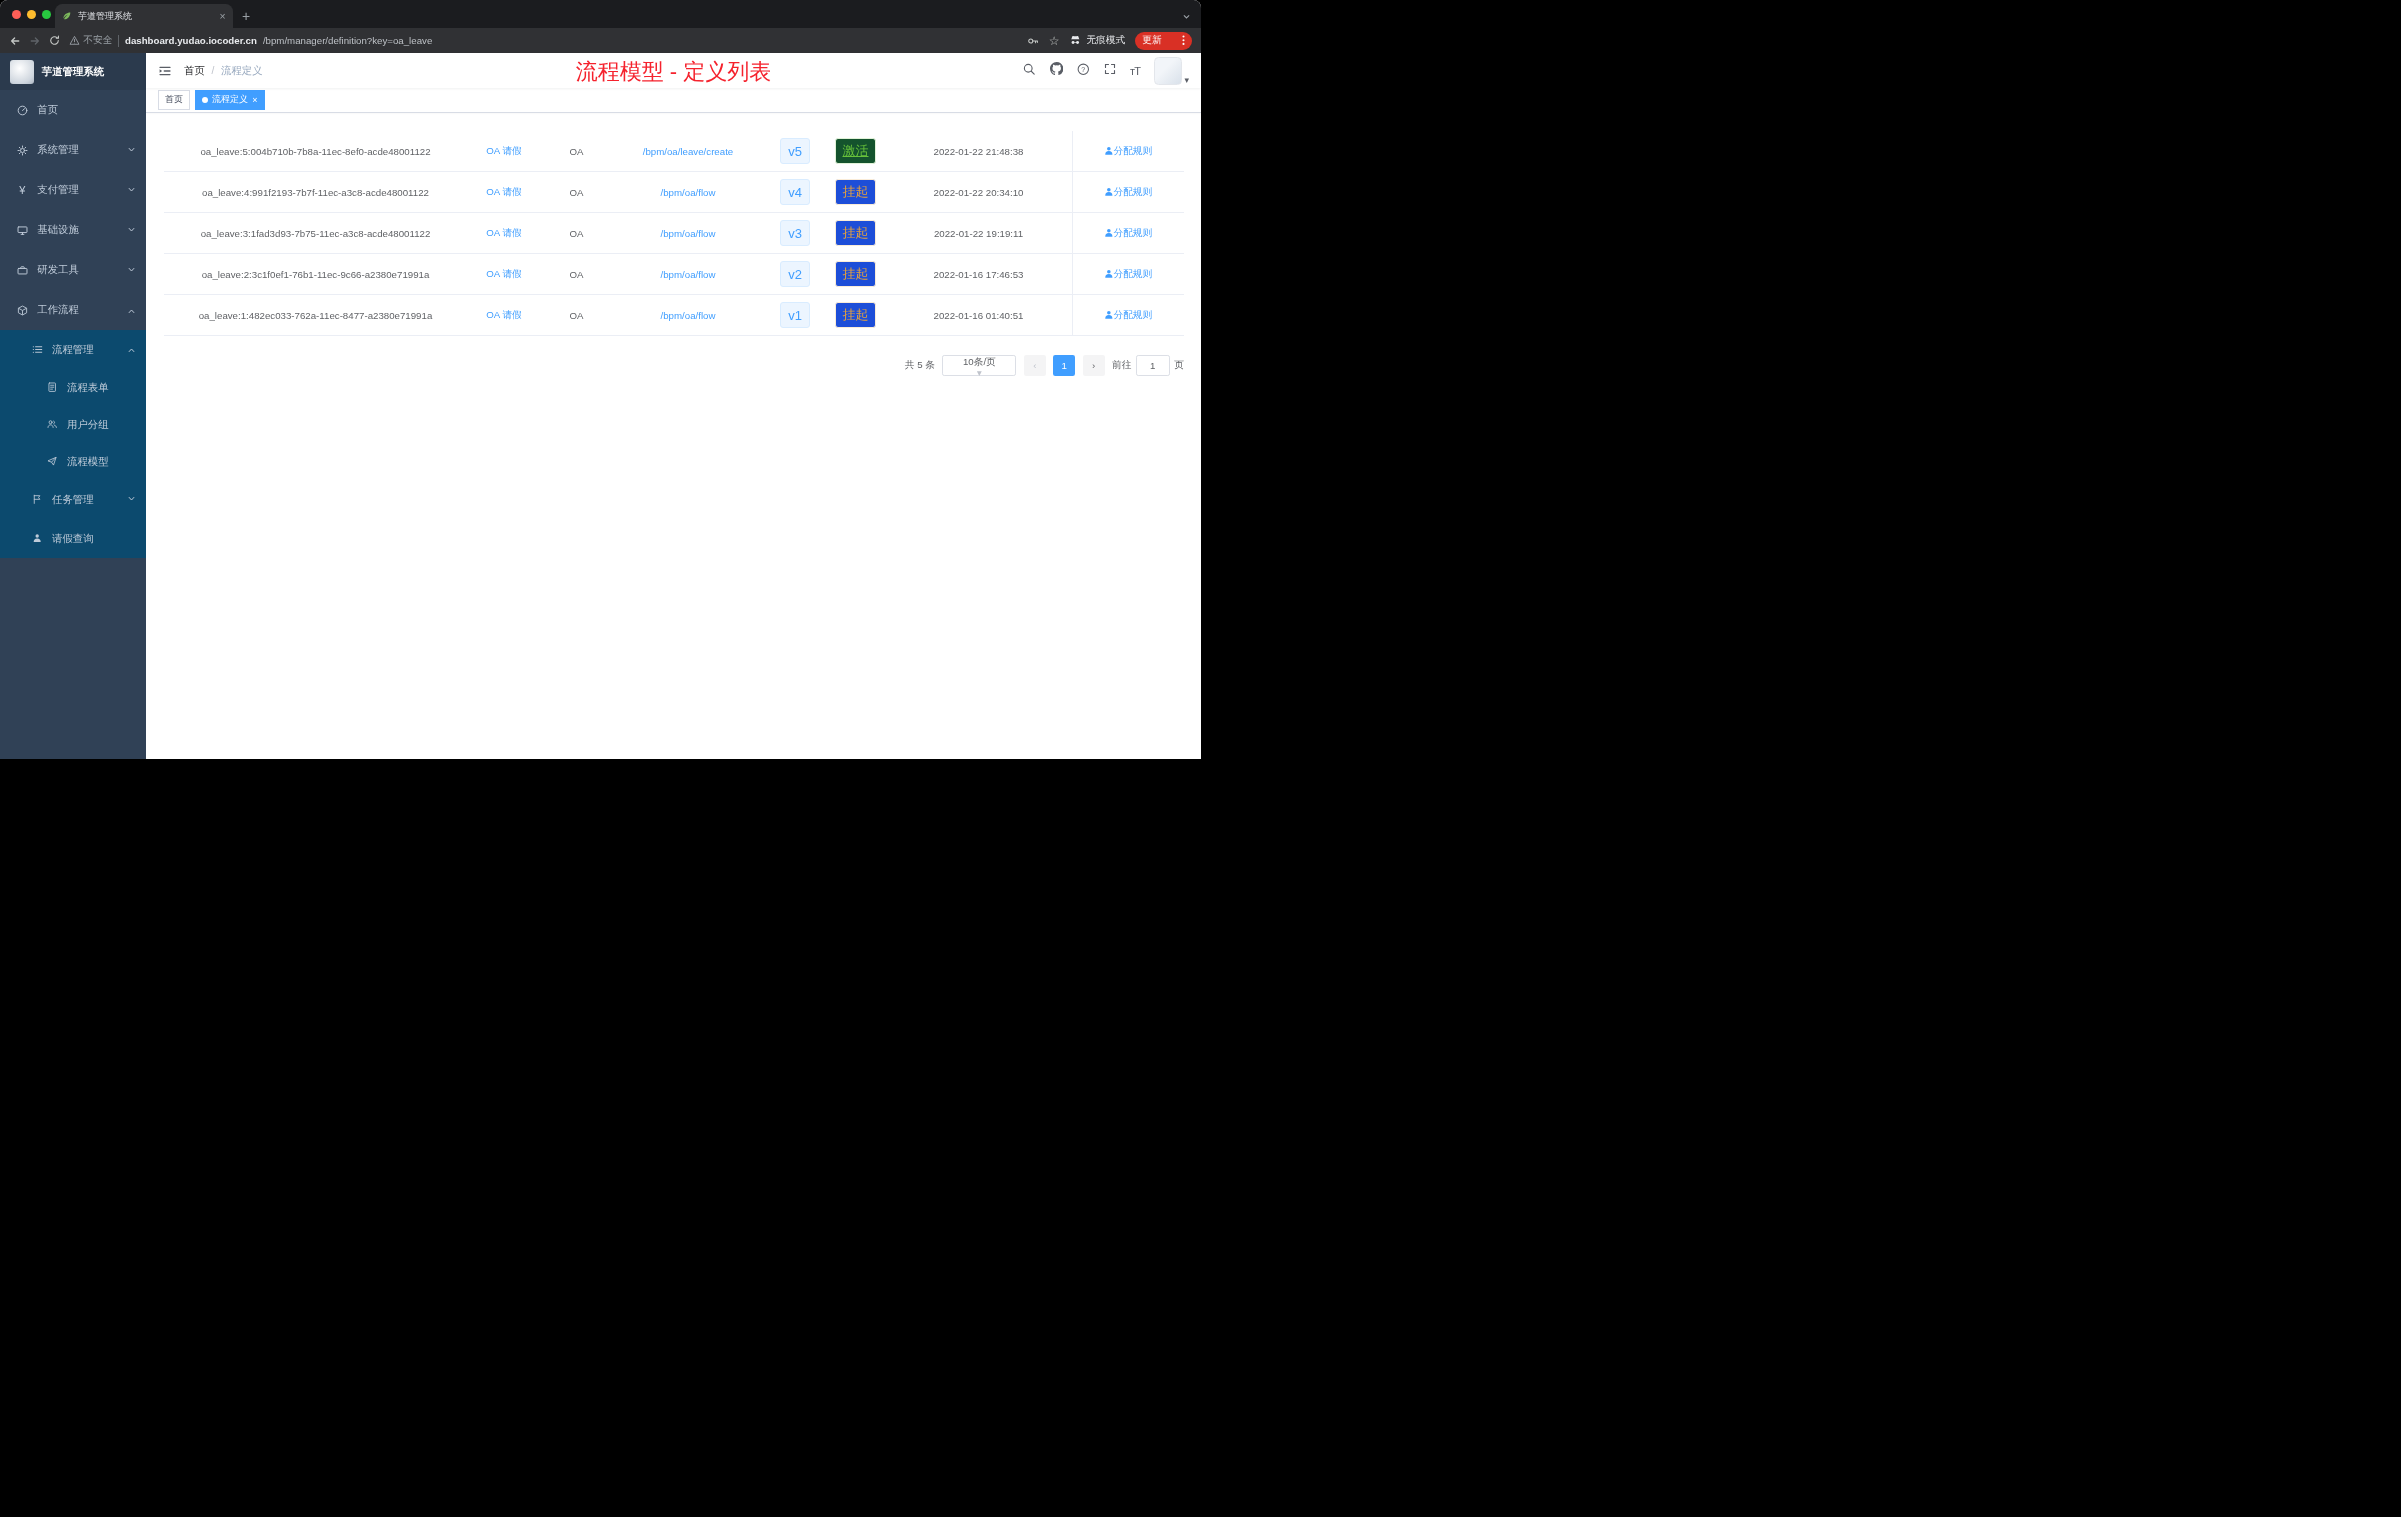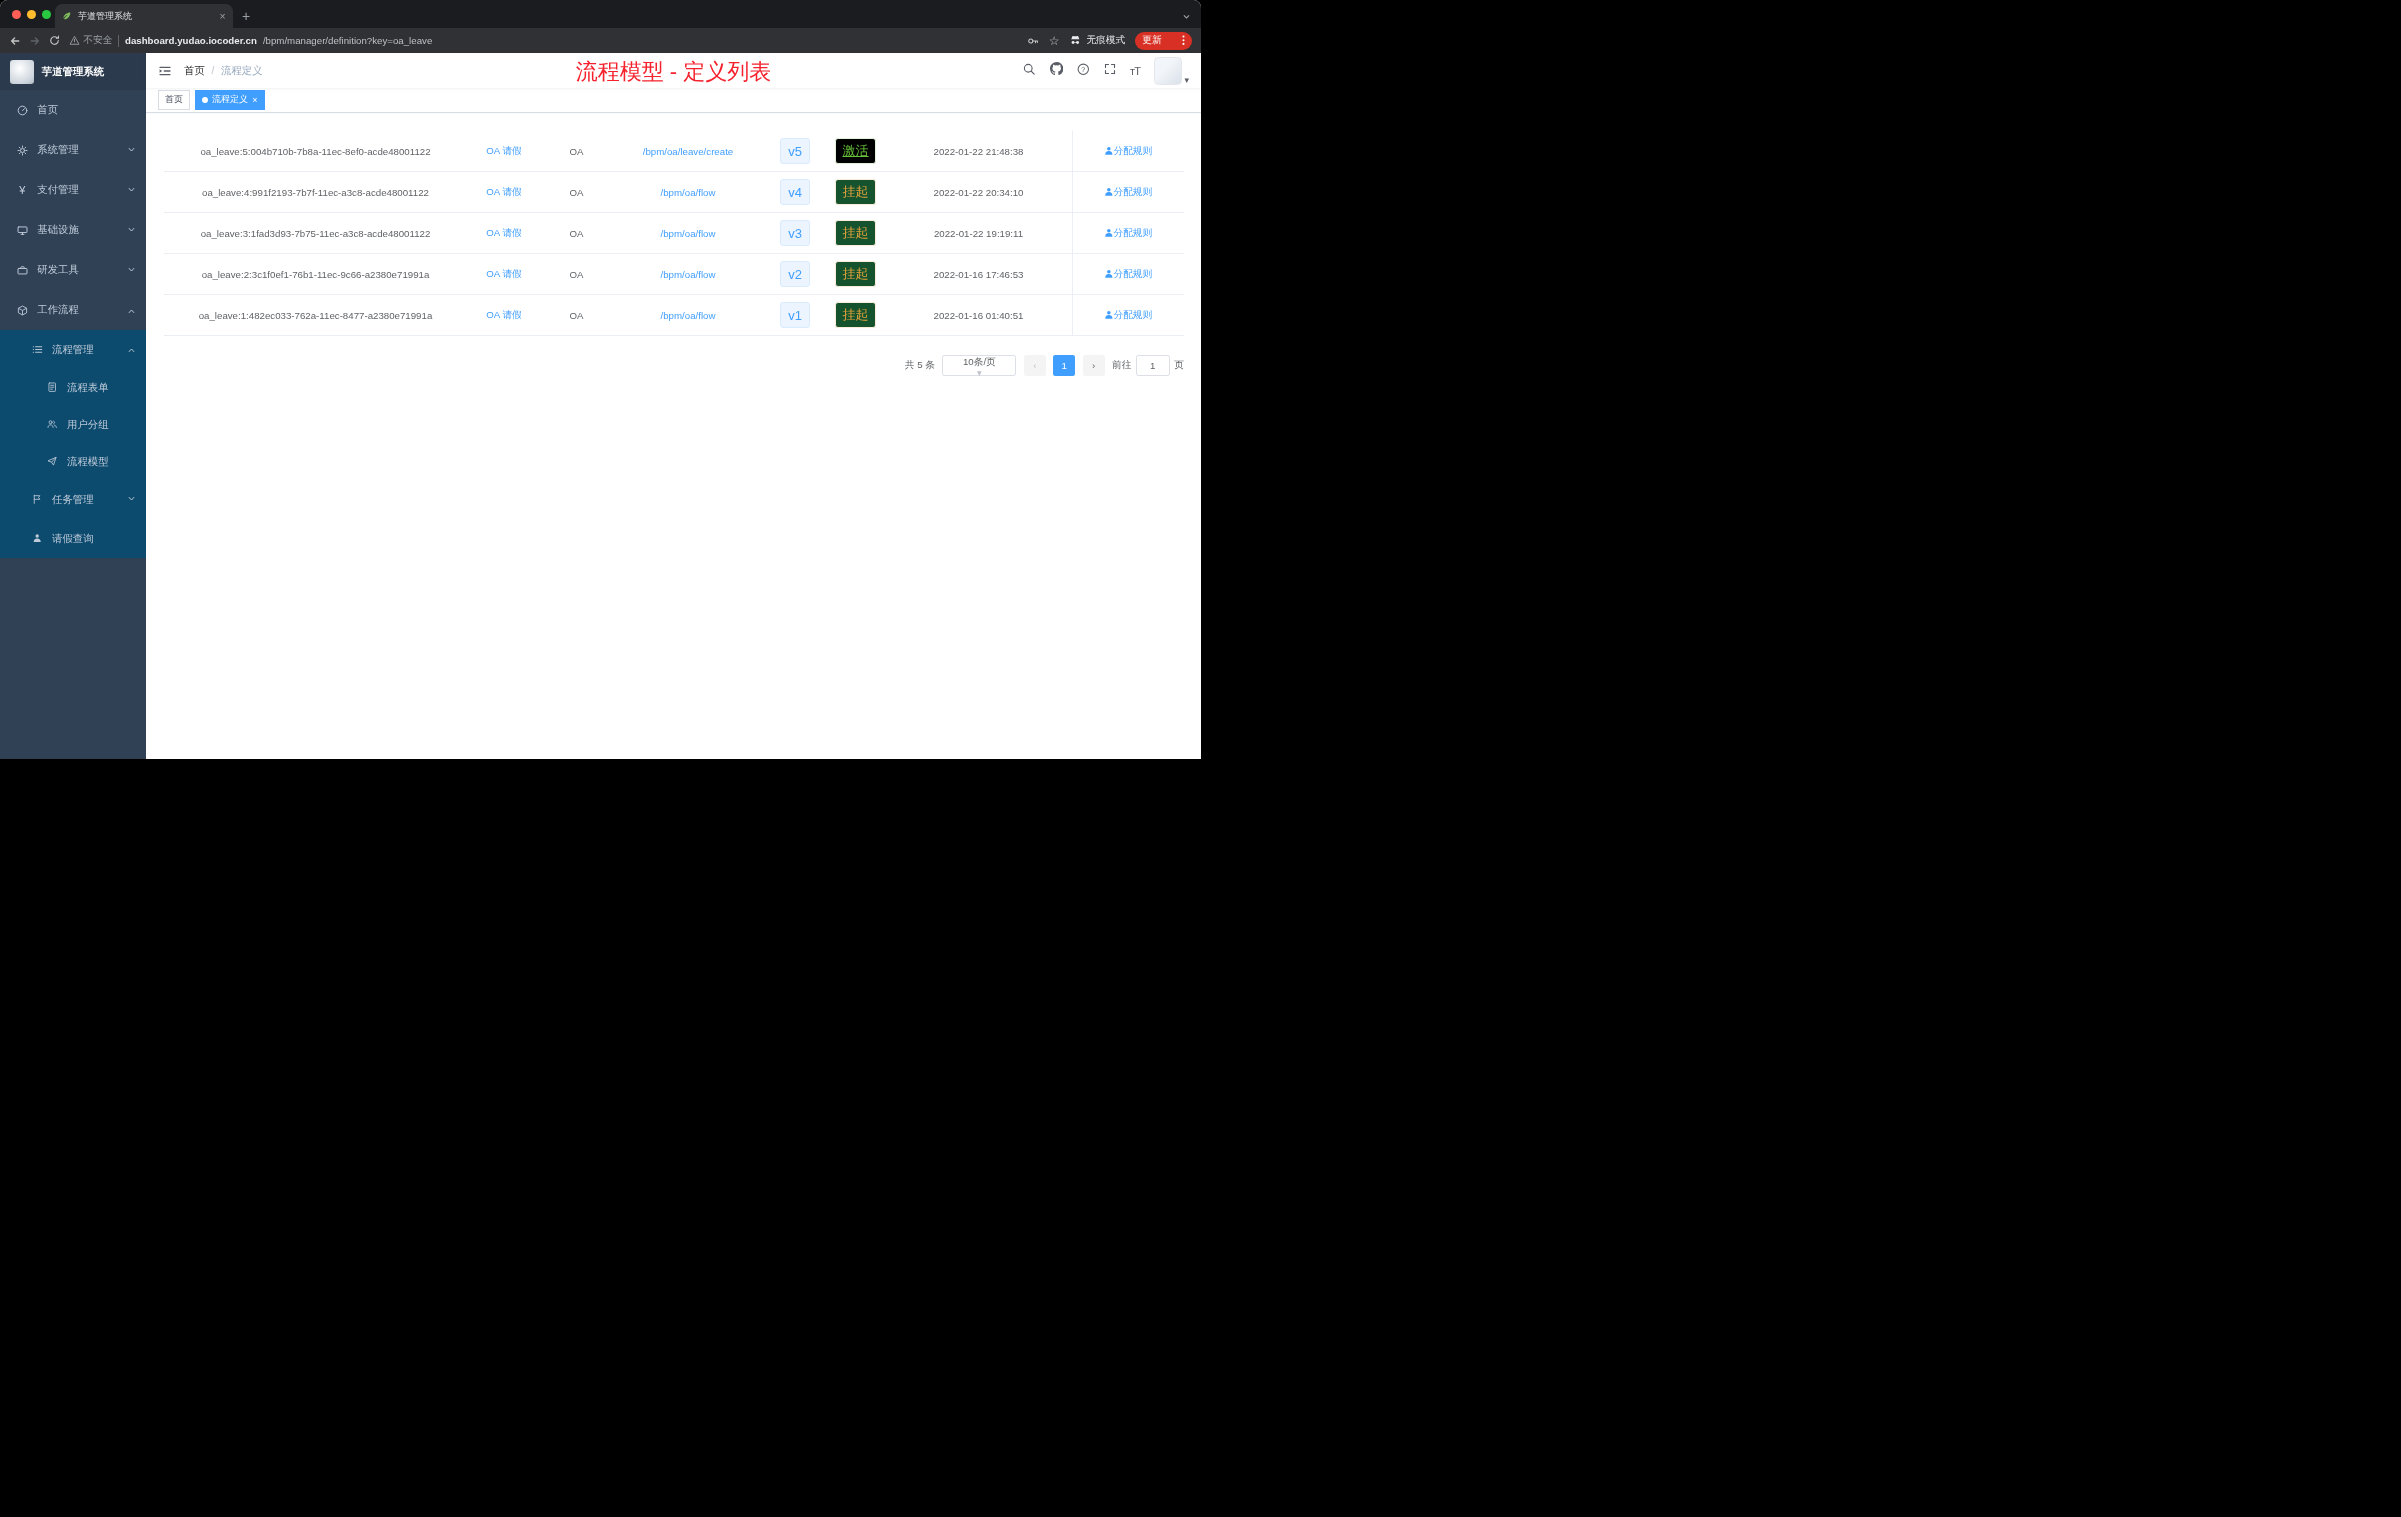--- a/index.html
+++ b/index.html
@@ -71,22 +71,22 @@
   .thead { display:flex; height:30px; background:#f8f8f9; color:#5e6470; font-weight:bold; }
   .tr { display:flex; height:41px; border-bottom:0.7px solid #ebeef5; }
   .th,.td { display:flex; align-items:center; justify-content:center; }
   .c-id{width:303px;} .c-name{width:74px;} .c-cat{width:71px;} .c-form{width:152px;}
   .c-ver{width:62px;} .c-status{width:59px;} .c-time{width:187px;}
   .c-op{width:111px; border-left:0.7px solid #ebeef5;}
   .link { color:#409eff; text-decoration:none; cursor:pointer; }
   .op-link { display:inline-flex; align-items:center; gap:0; }
   .pill { height:26px; padding:0 6.7px; border-radius:3px; display:inline-flex; align-items:center; font-size:13px; }
   .pill.info { background:#ecf5ff; border:0.7px solid #d9ecff; color:#409eff; }
-  .pill[data-type="success"] { background:#000000; border:0.7px solid #e1f3d8; color:#67c23a;text-decoration:underline; }
-  .pill[data-type="warning"] { background:#14532d; border:0.7px solid #faecd8; color:#e6a23c; }
+  .pill[data-type="success"] { background:#14532d; border:0.7px solid #e1f3d8; color:#67c23a;text-decoration:underline; }
+  .pill[data-type="warning"] { background:#1d4ed8; border:0.7px solid #faecd8; color:#e6a23c; }
 
   
   .pagination { width:1020px; display:flex; align-items:center; justify-content:flex-end; gap:7.4px; margin-top:19.3px; font-size:9.7px; color:#606266; }
   .psel { width:74px; height:21px; border:0.7px solid #dcdfe6; border-radius:2.2px; display:flex; align-items:center; justify-content:space-between; padding:0 6.7px; cursor:pointer;flex-direction:column; }
   .psel .pcaret { color:#c0c4cc; font-size:8.2px; }
   .pbtn { min-width:22px; height:21px; border-radius:2.2px; background:#f4f4f5; display:flex; align-items:center; justify-content:center; font-size:9.7px; cursor:pointer; }
   .pbtn.disabled { color:#c0c4cc; }
   .pbtn.cur { background:#409eff; color:#fff; }
   .goto { display:flex; align-items:center; gap:4.5px; }
   .goto input { width:34px; height:21px; border:0.7px solid #dcdfe6; border-radius:2.2px; text-align:center; font-size:9.7px; color:#606266; outline:none; }

